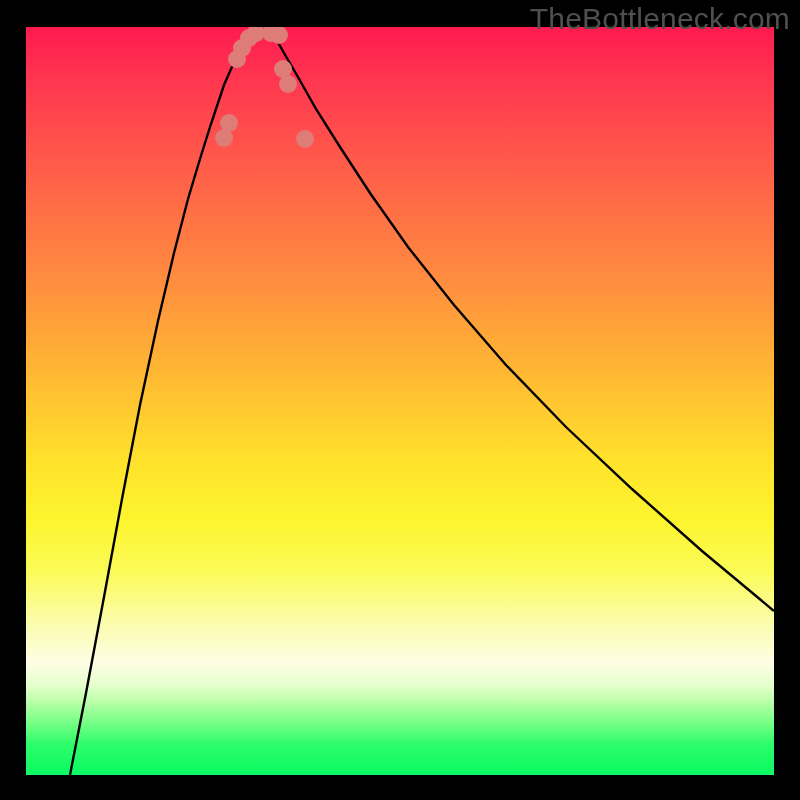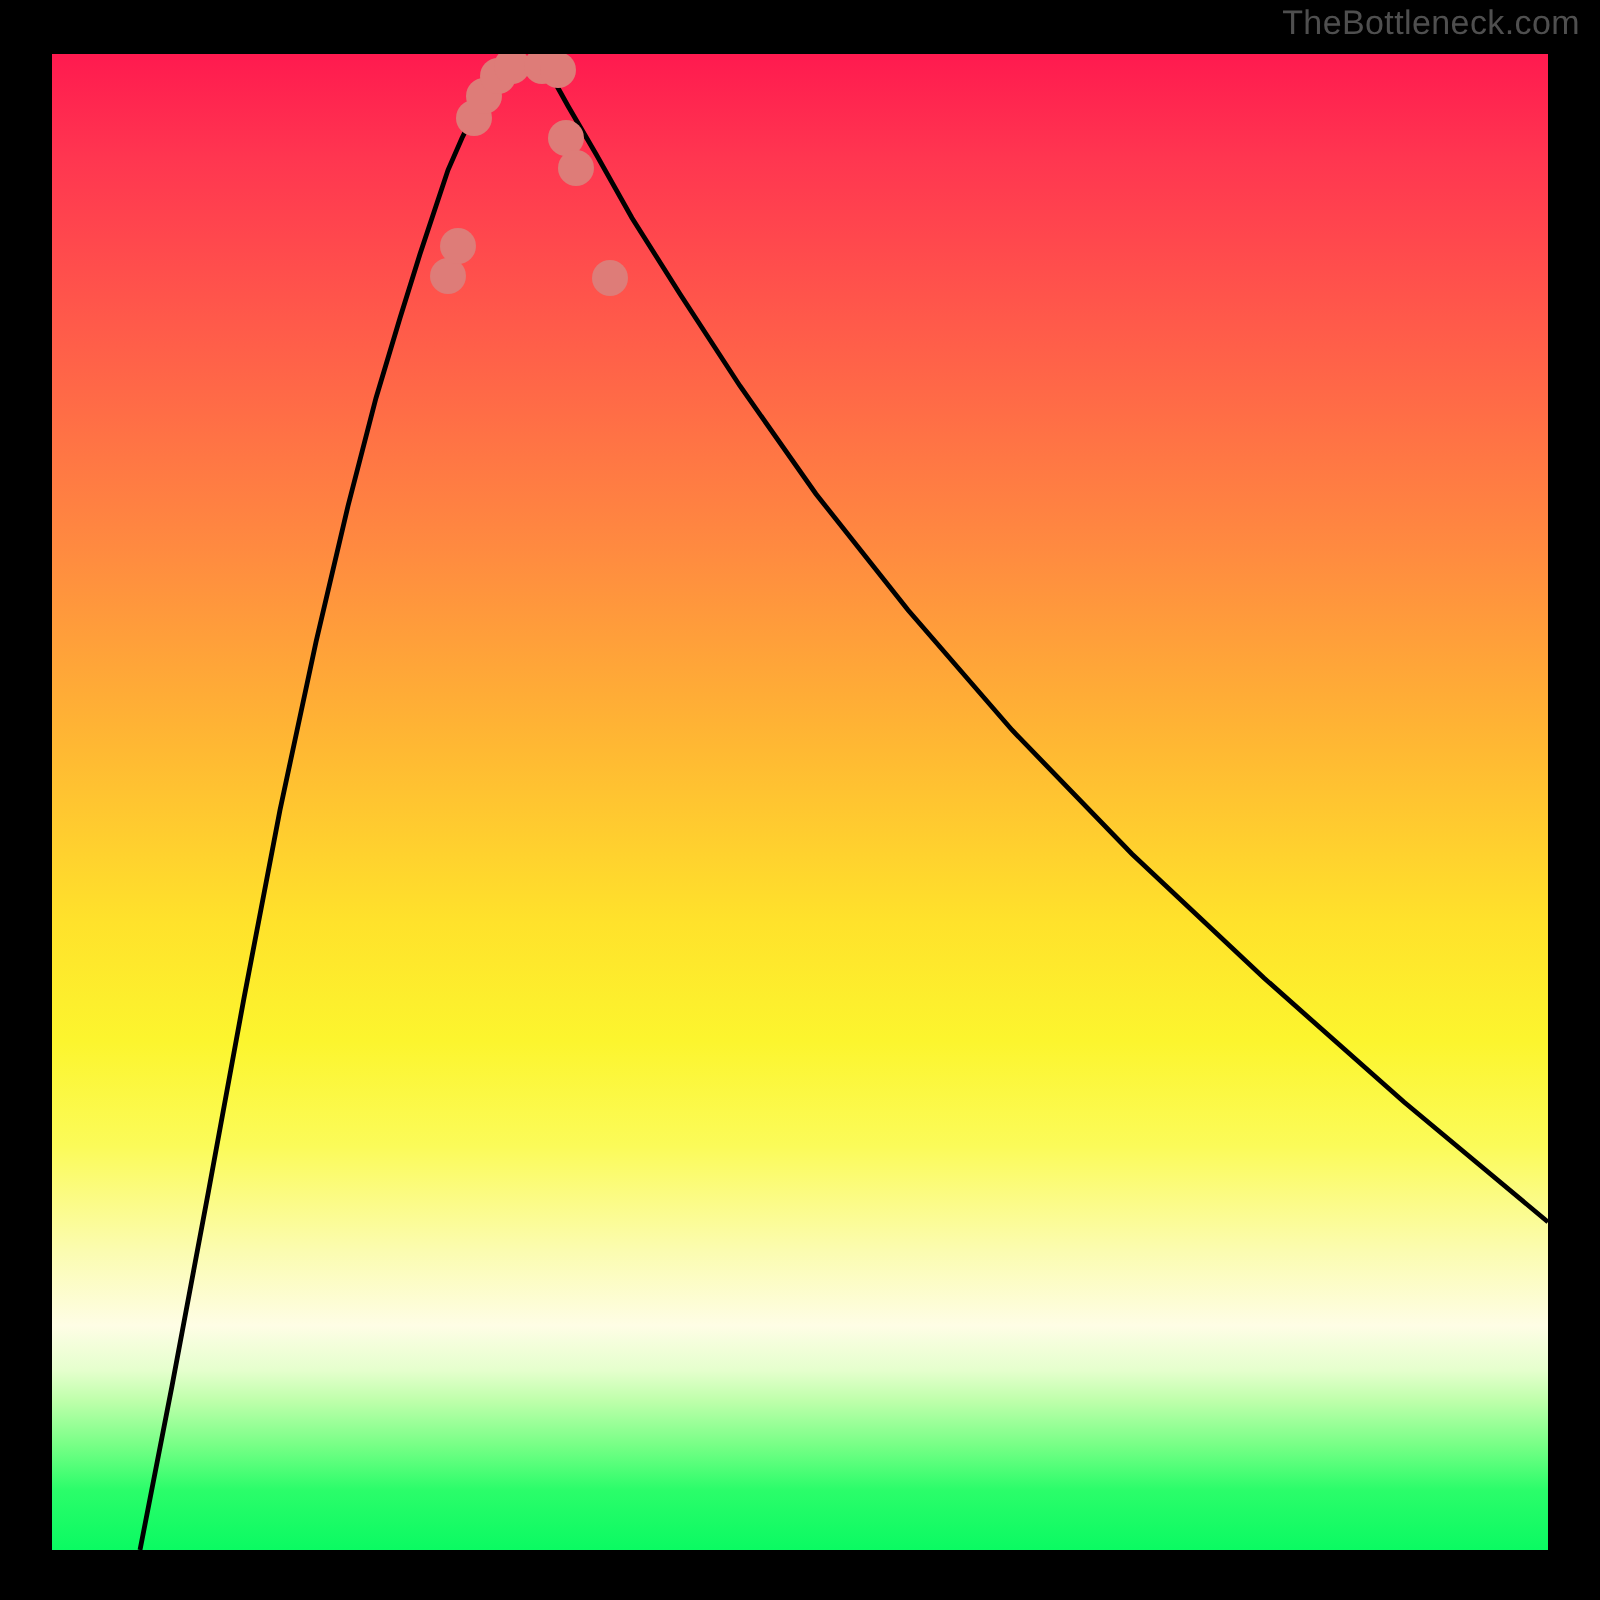--- a/index.html
+++ b/index.html
@@ -48,21 +48,21 @@
     position: absolute;
     left: 0; top: 0;
     width: 100%;
     height: 100%;
   }
   .watermark {
     position: absolute;
     top: 2px;
     right: 10px;
     color: #4f4f4f;
-    font-size: 17px;
+    font-size: 30px;
     font-weight: 500;
     letter-spacing: 0.2px;
     user-select: none;
     text-align: right;
   }
 </style>
 </head>
 <body>
 
 <div class="frame">

